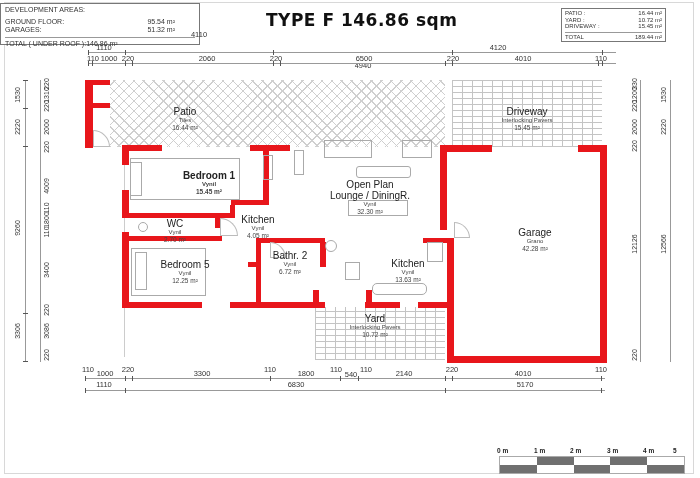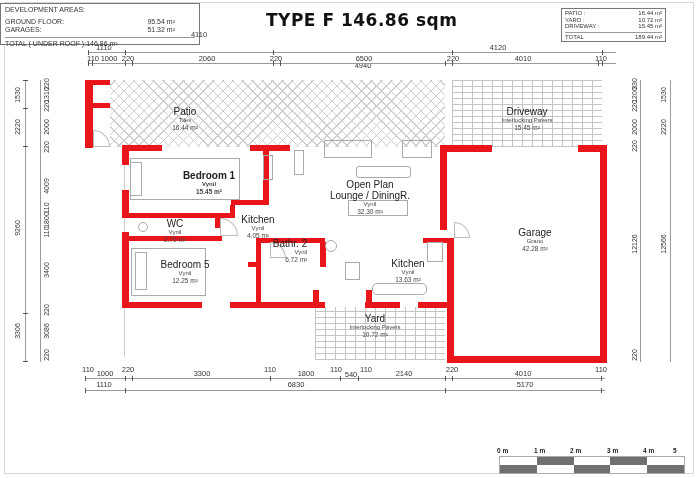--- a/index.html
+++ b/index.html
@@ -292,21 +292,21 @@
 <div class="room" style="left:258px;top:214px;">
   <span class="name">Kitchen</span>
   <span class="finish">Vynil</span>
   <span class="area">4.05 m²</span>
 </div>
 <div class="room" style="left:185px;top:259px;">
   <span class="name">Bedroom 5</span>
   <span class="finish">Vynil</span>
   <span class="area">12.25 m²</span>
 </div>
-<div class="room" style="left:290px;top:238px;text-align:right;">
+<div class="room" style="left:290px;top:250px;">
   <span class="name">Bathr. 2</span>
   <span class="finish">Vynil</span>
   <span class="area">6.72 m²</span>
 </div>
 <div class="room" style="left:408px;top:258px;">
   <span class="name">Kitchen</span>
   <span class="finish">Vynil</span>
   <span class="area">13.63 m²</span>
 </div>
 <div class="room" style="left:535px;top:227px;">

